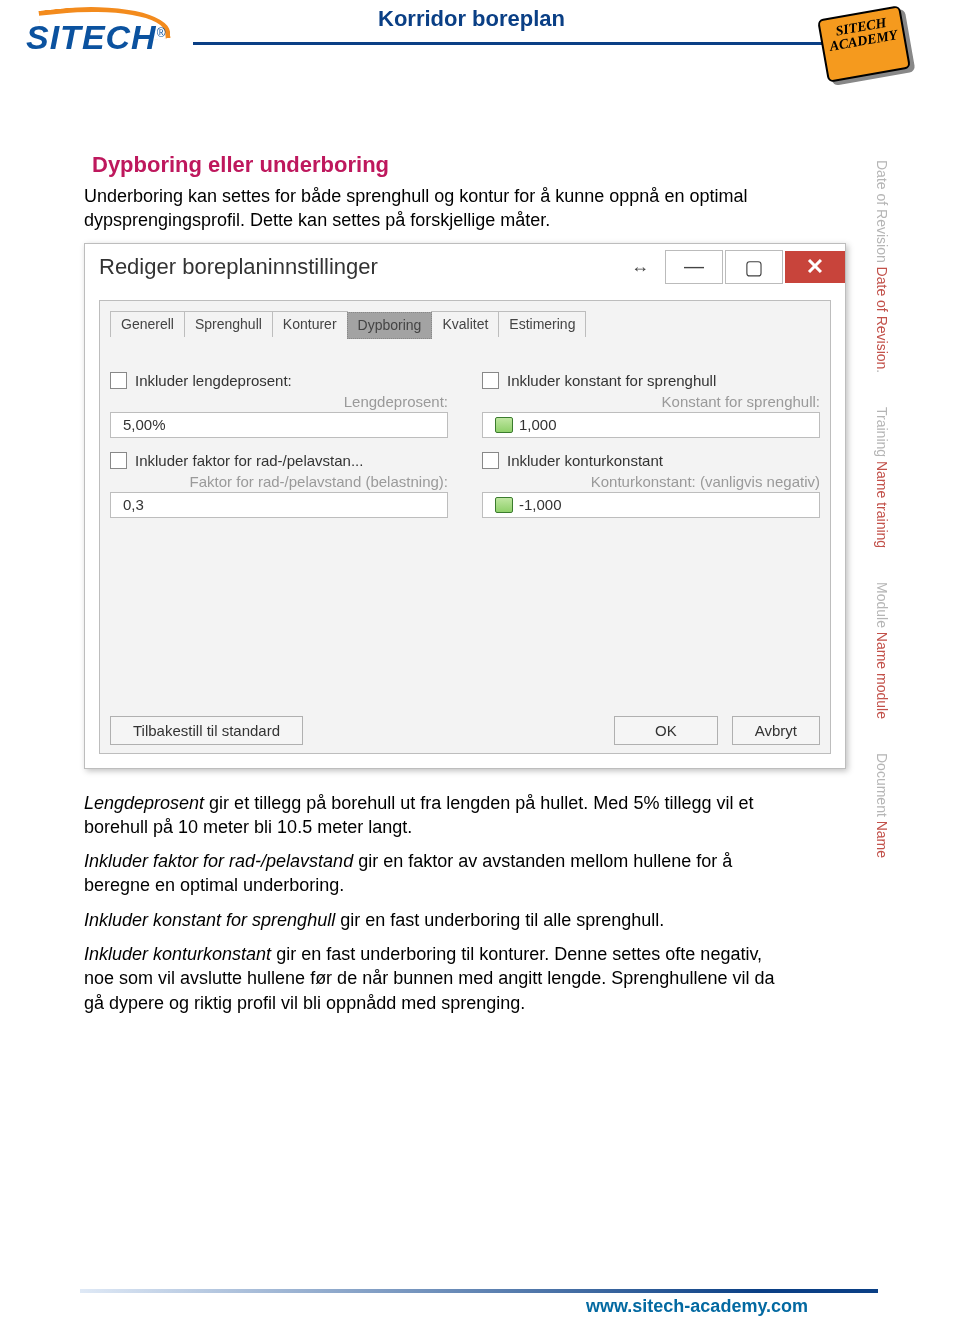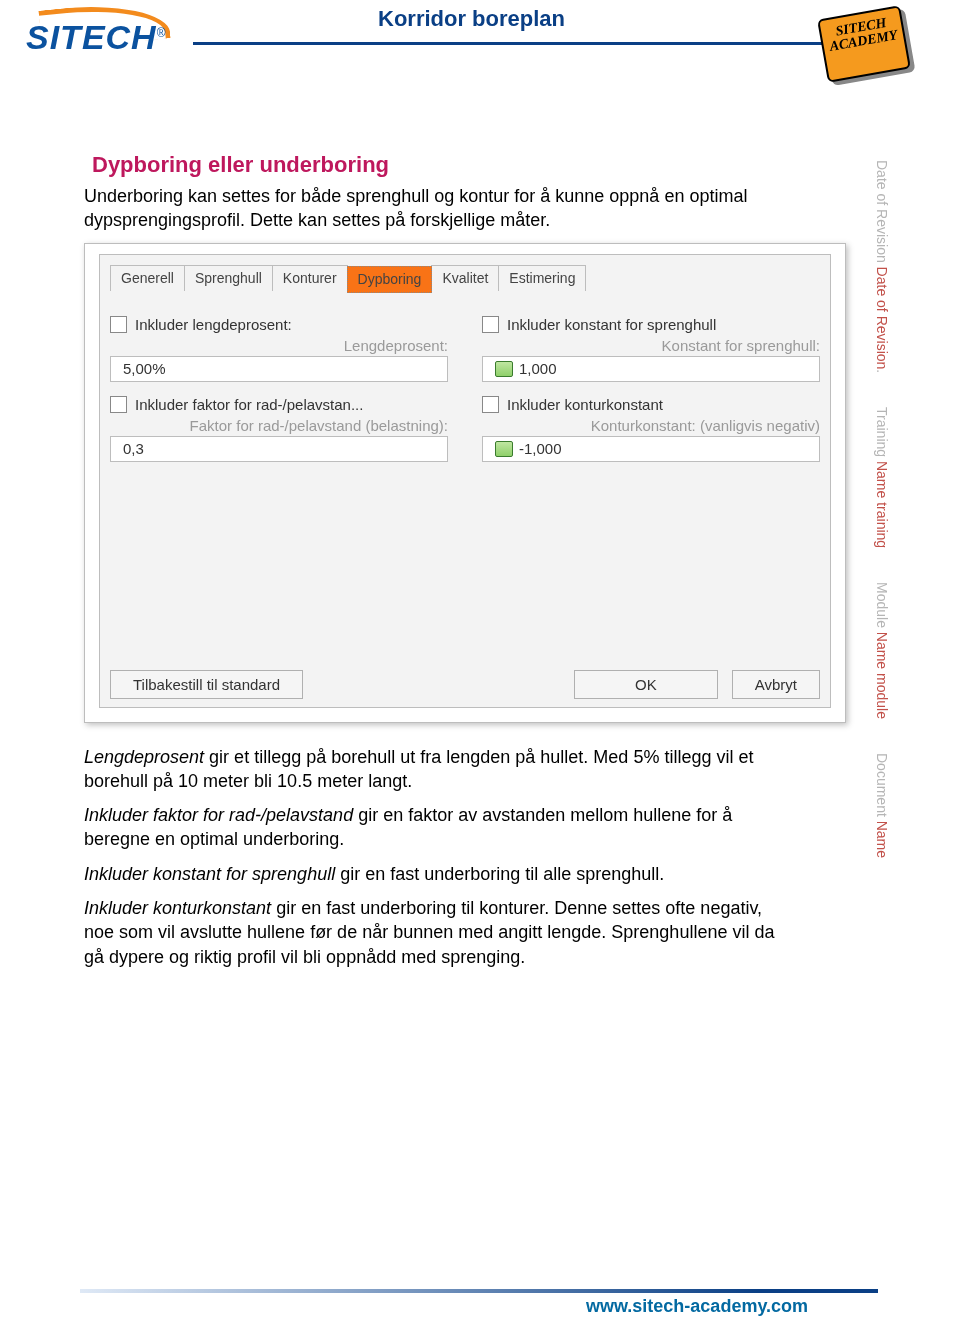--- a/index.html
+++ b/index.html
@@ -160,34 +160,34 @@
     margin:10px 14px 14px 14px;
     border:1px solid #bdbdbd;
     background:#f3f3f3;
     padding:10px 10px 12px 10px;
     position:relative;
     min-height:430px;
   }
   .tabs {
     display:flex;
     gap:0;
-    margin-bottom:18px;
+    margin-bottom:28px;
     align-items:center;
   }
   .tab {
     background:#f3f3f3;
     border:1px solid #bdbdbd;
     border-bottom:none;
     padding:4px 10px 5px 10px;
     font-size:14px;
     color:#444;
     margin-right:-1px;
   }
   .tab.active {
-    background:#f97316;
+    background:#a3a3a3;
     border:1px dotted #888;
     position:relative;
     top:1px;
   }
   .fields {
     display:flex;
     gap:34px;
     background:#f3f3f3;
     text-align:right;
   }
@@ -289,20 +289,27 @@
   <div class="side-item">
     <span>Document </span><span class="red">Name</span>
   </div>
 </div>
 
 <div class="main">
   <h2 class="section-heading">Dypboring eller underboring</h2>
   <p class="body-text">Underboring kan settes for både sprenghull og kontur for å kunne oppnå en optimal dypsprengingsprofil. Dette kan settes på forskjellige måter.</p>
 
   <div class="dialog">
+    <div class="dlg-titlebar">
+      <div class="dlg-title">Rediger boreplaninnstillinger</div>
+      <div class="win-btn win-move">↔</div>
+      <div class="win-btn win-min">—</div>
+      <div class="win-btn win-max">▢</div>
+      <div class="win-btn win-close">✕</div>
+    </div>
     <div class="dlg-inner">
       <div class="tabs">
         <div class="tab">Generell</div>
         <div class="tab">Sprenghull</div>
         <div class="tab">Konturer</div>
         <div class="tab active">Dypboring</div>
         <div class="tab">Kvalitet</div>
         <div class="tab">Estimering</div>
       </div>
 
@@ -347,21 +354,21 @@
           <div class="val-box">
             <span class="spin-icon"></span>
             <span>-1,000</span>
           </div>
         </div>
       </div>
 
       <div class="dlg-footer">
         <div class="btn">Tilbakestill til standard</div>
         <div class="spacer"></div>
-        <div class="btn" style="padding:5px 60px">OK</div>
+        <div class="btn" style="padding:5px 40px">OK</div>
         <div style="width:14px"></div>
         <div class="btn">Avbryt</div>
       </div>
     </div>
   </div>
 
   <p class="body-text">
     <em class="key">Lengdeprosent</em><span> gir et tillegg på borehull ut fra lengden på hullet. Med 5% tillegg vil et borehull på 10 meter bli 10.5 meter langt.</span>
   </p>
   <p class="body-text">

